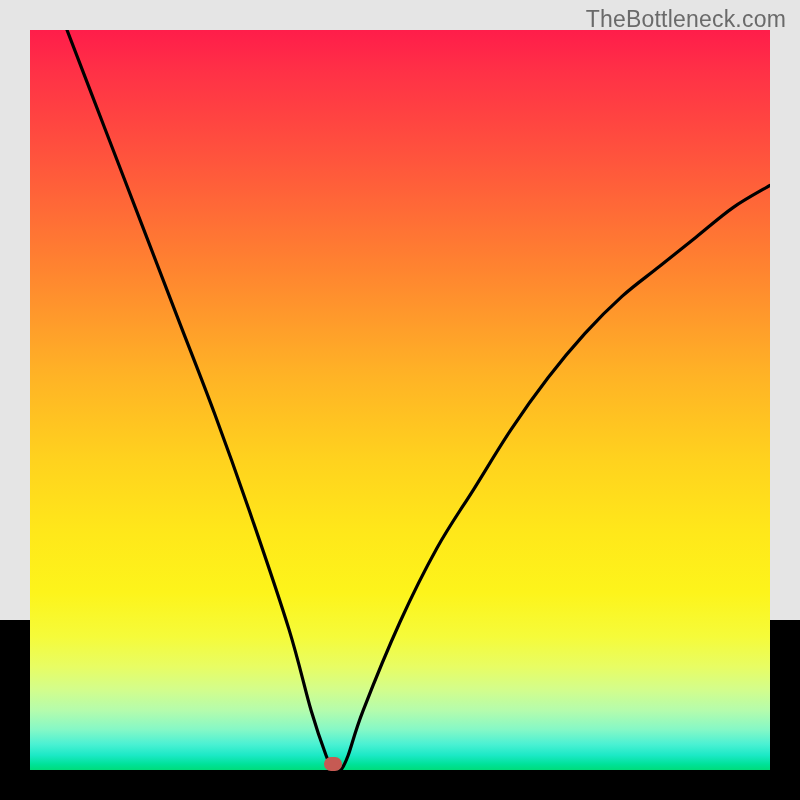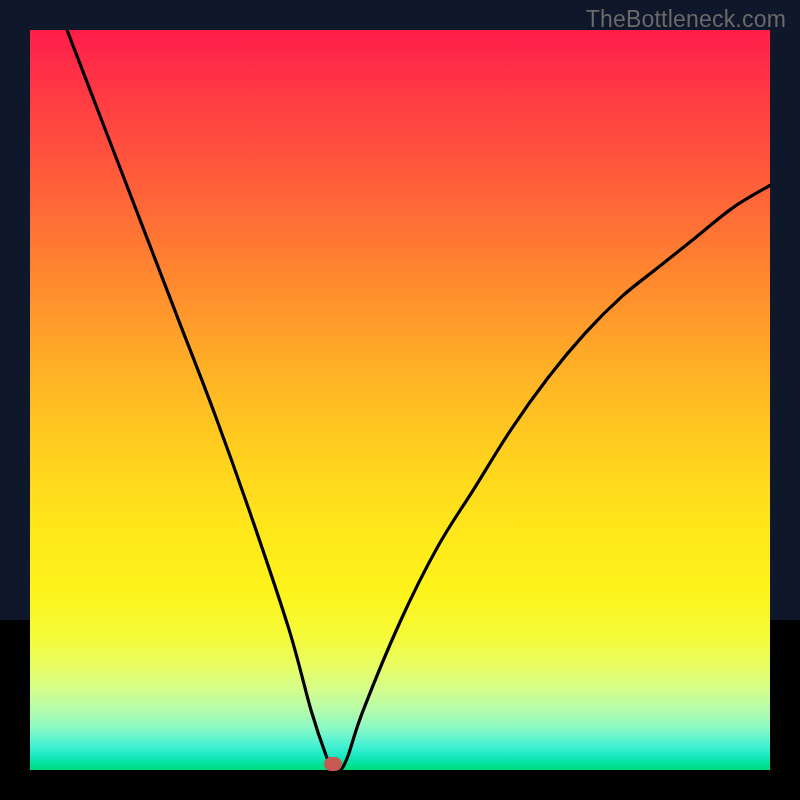--- a/index.html
+++ b/index.html
@@ -8,21 +8,21 @@
     width: 800px;
     height: 800px;
     background: #000;
     overflow: hidden;
     font-family: Arial, Helvetica, sans-serif;
   }
   .frame {
     position: relative;
     width: 800px;
     height: 620px;
-    background: #0f172a;
+    background: #e5e5e5;
   }
   .watermark {
     position: absolute;
     top: 6px;
     right: 14px;
     color: #6a6a6a;
     font-size: 23px;
     font-weight: 500;
     letter-spacing: 0.2px;
     z-index: 20;

